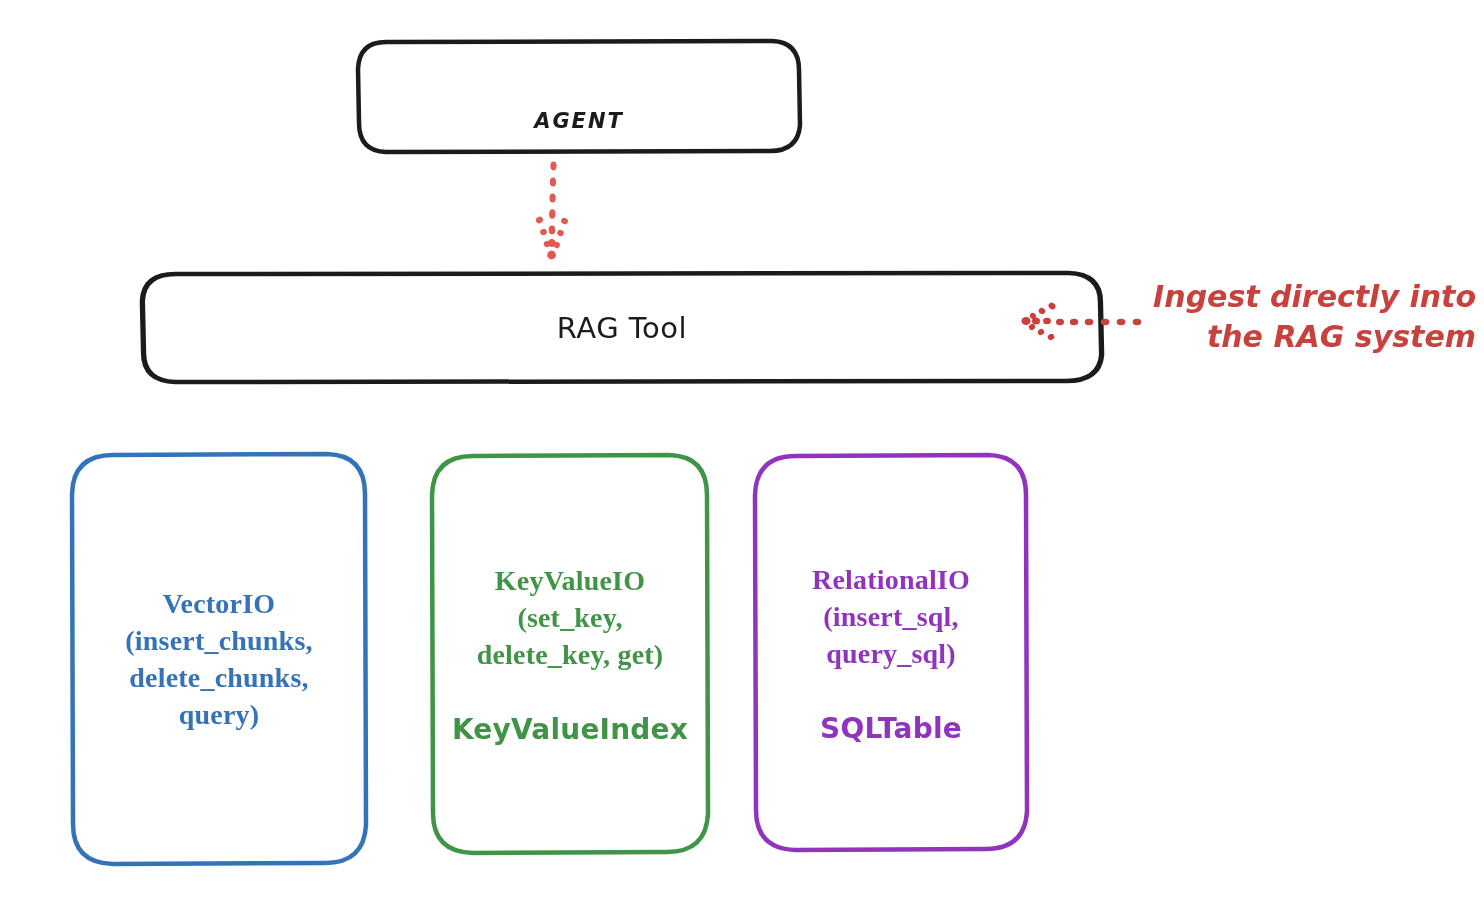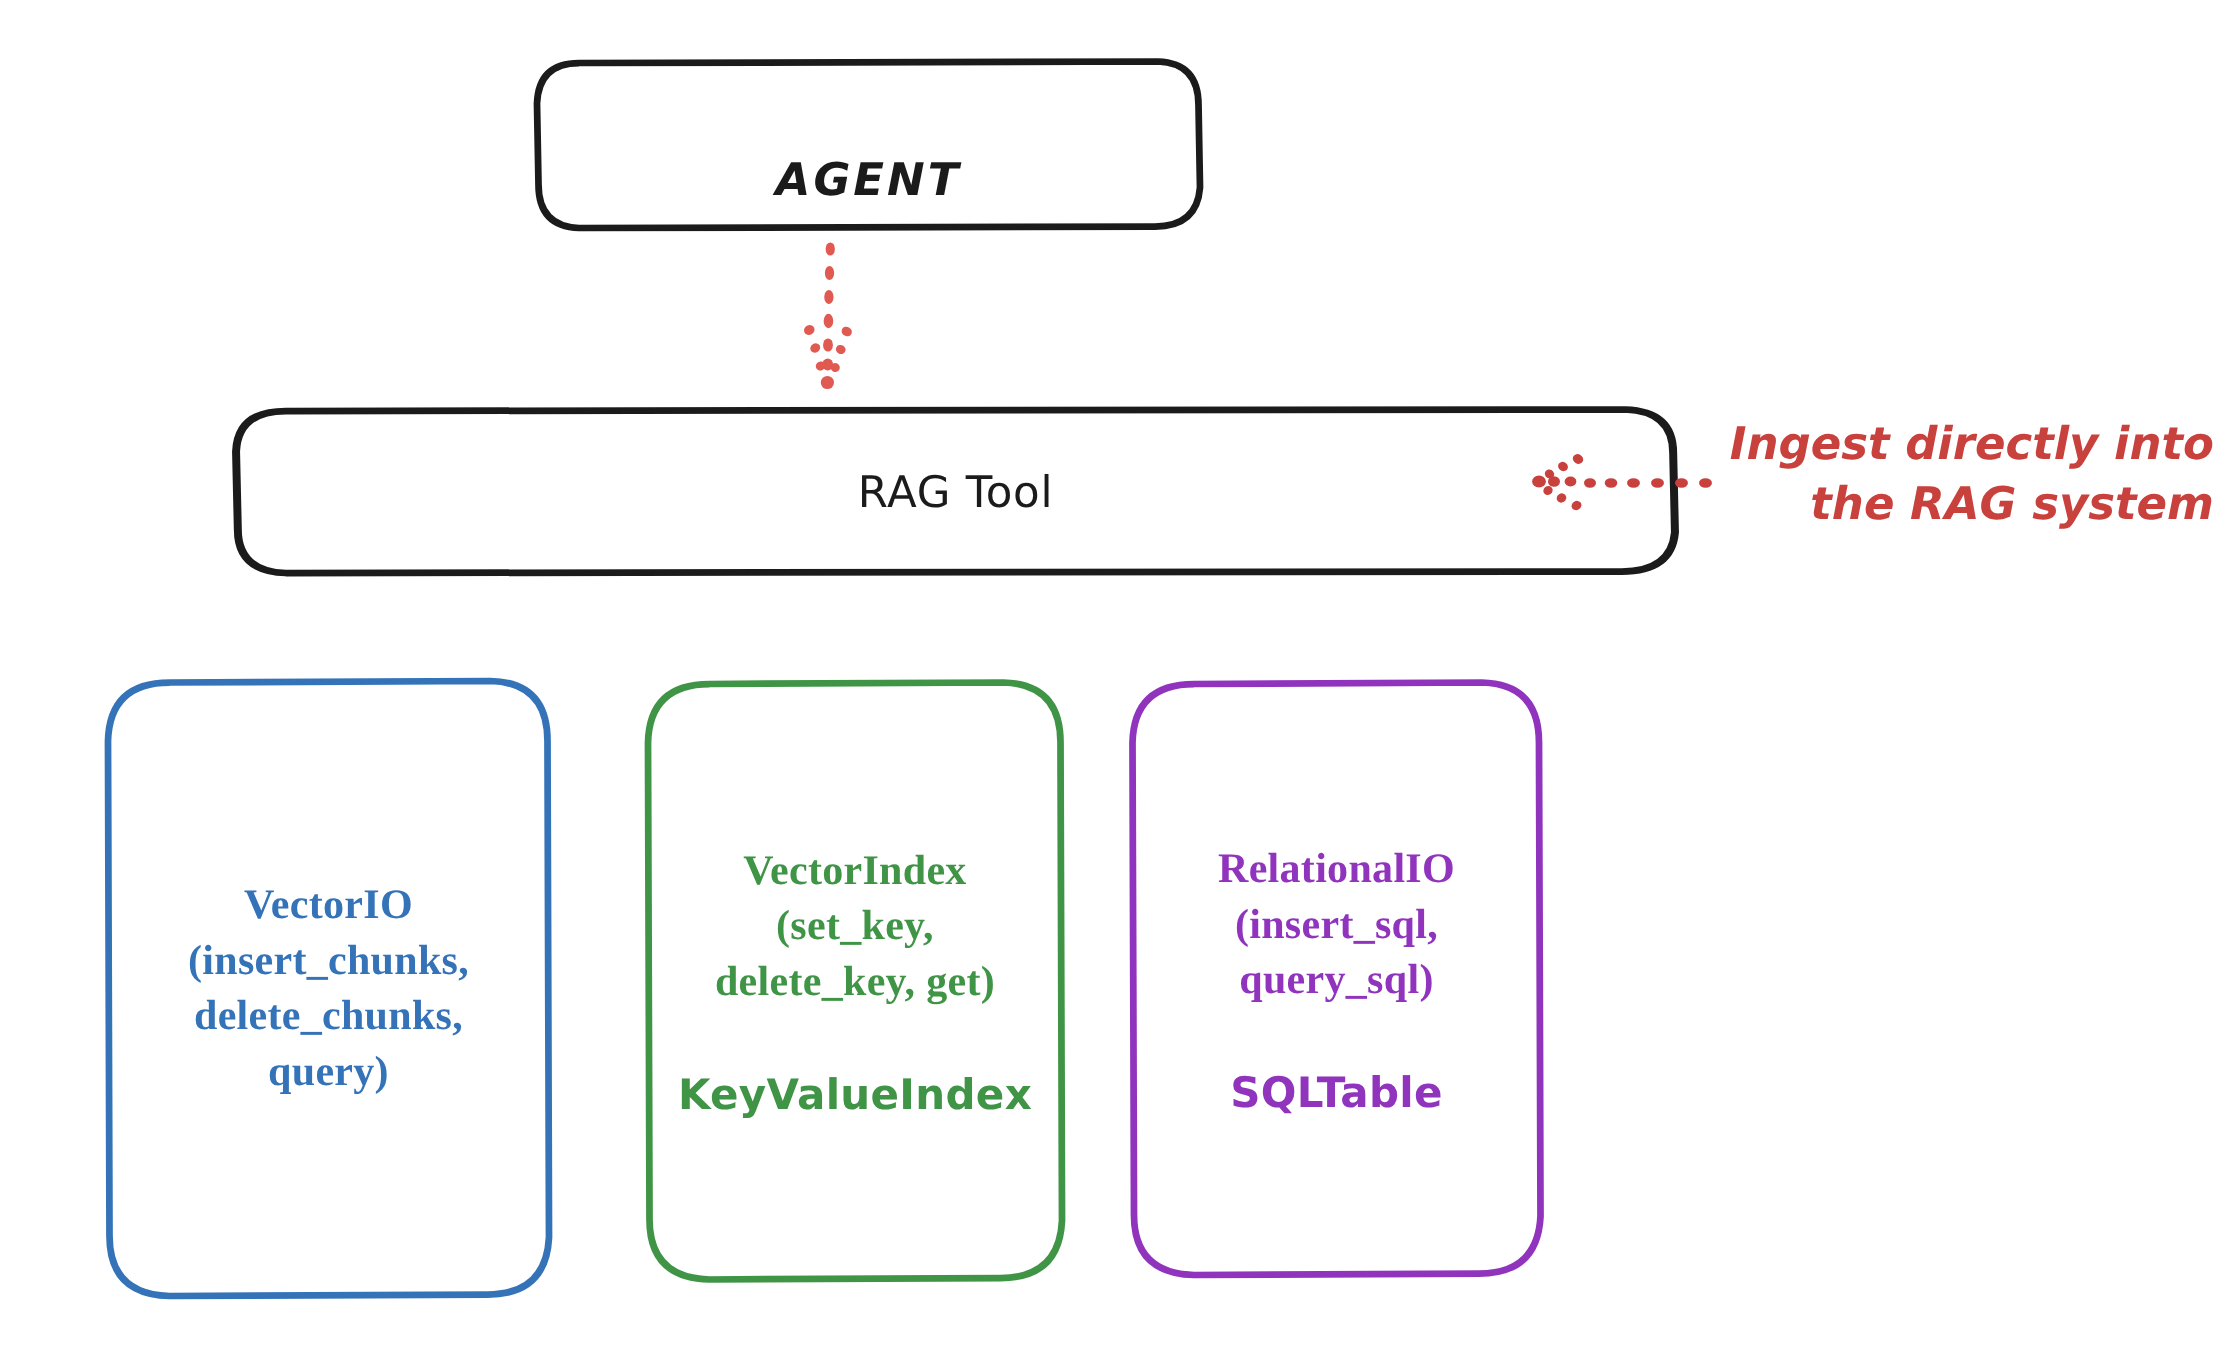--- a/index.html
+++ b/index.html
@@ -47,31 +47,31 @@
 
   
   #agent-node {
     left: 356px;
     top: 39px;
     width: 446px;
     height: 115px;
   }
   #agent-node .node-text {
     font-family: "DejaVu Sans", sans-serif;
-    font-size: 30px;
+    font-size: 21px;
     font-style: italic;
     font-weight: 700;
     letter-spacing: 2px;
     color: #1b1b1b;
     margin-top: 48px;
   }
 
   
   #ragtool-node {
-    left: 155px;
+    left: 140px;
     top: 271px;
     width: 964px;
     height: 113px;
   }
   #ragtool-node .node-text {
     font-family: "DejaVu Sans", sans-serif;
     font-size: 29px;
     font-weight: 400;
     color: #1b1b1b;
     letter-spacing: 0.5px;
@@ -238,21 +238,21 @@
 delete_chunks,
 query)</span>
     </div>
   </div>
 
   <div class="node api-node" id="keyvalue-node">
     <svg class="node-svg" viewBox="0 0 282 404" preserveAspectRatio="none">
       <path d="M 44 4 L 240 3 Q 278 4 278 43 L 279 362 Q 277 400 238 400 L 44 401 Q 4 400 4 361 L 3 43 Q 4 4 44 4 Z" fill="#ffffff" stroke="#3f9446" stroke-width="4.5" stroke-linecap="round" stroke-linejoin="round"></path>
     </svg>
     <div class="api-body">
-      <span class="node-text">VectorIndex
+      <span class="node-text">KeyValueIO
 (set_key,
 delete_key, get)</span>
       <span class="api-index">KeyValueIndex</span>
     </div>
   </div>
 
   <div class="node api-node" id="relational-node">
     <svg class="node-svg" viewBox="0 0 278 401" preserveAspectRatio="none">
       <path d="M 44 4 L 236 3 Q 274 4 274 43 L 275 359 Q 273 397 234 397 L 44 398 Q 4 397 4 358 L 3 43 Q 4 4 44 4 Z" fill="#ffffff" stroke="#9134bd" stroke-width="4.5" stroke-linecap="round" stroke-linejoin="round"></path>
     </svg>

